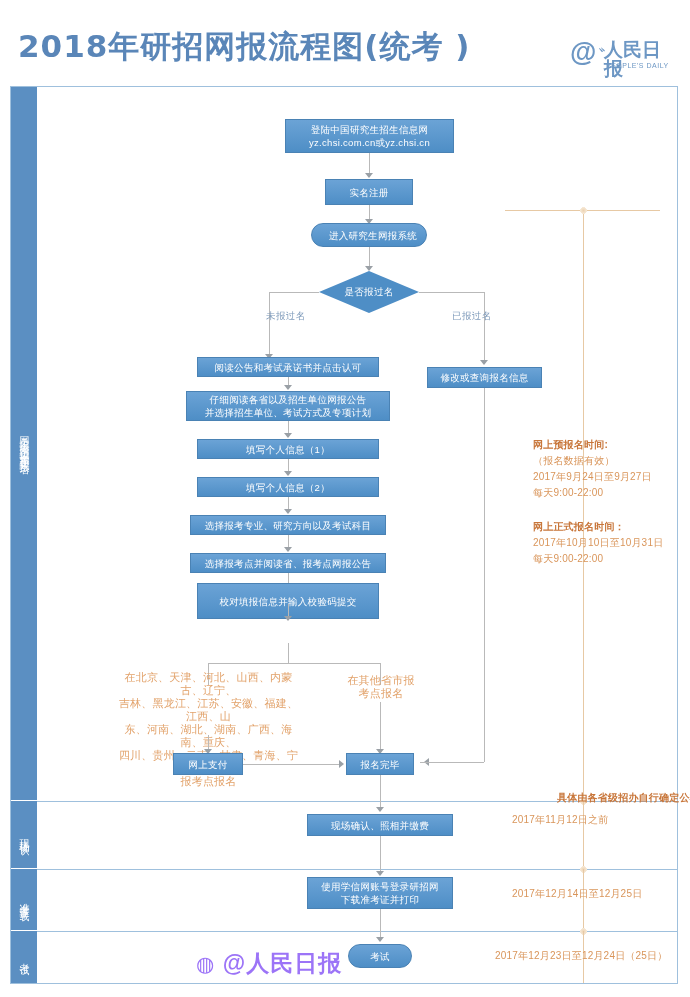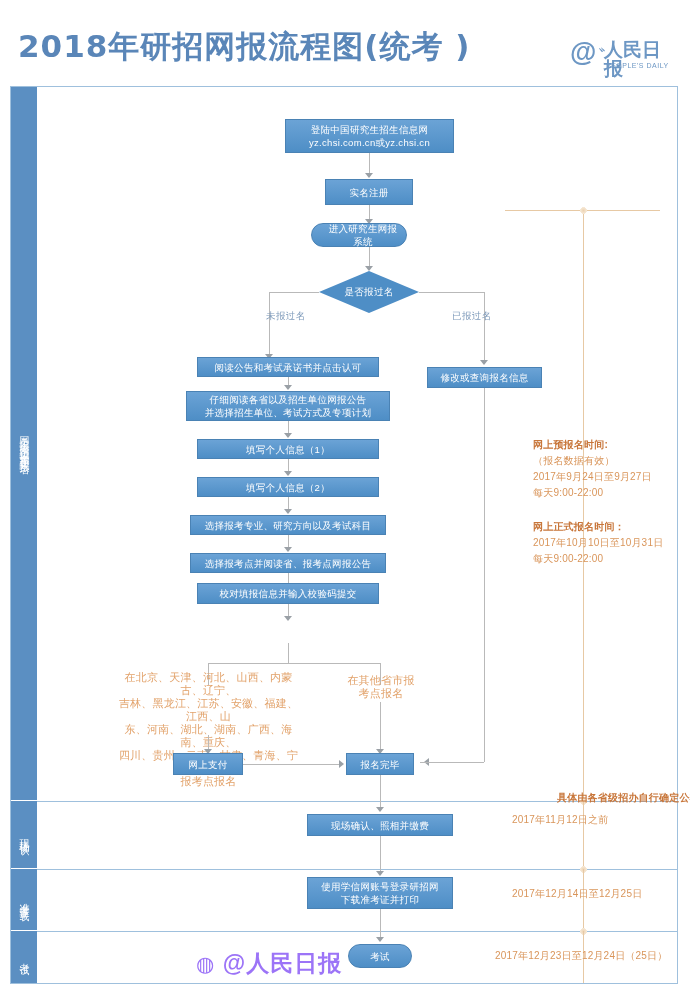--- a/index.html
+++ b/index.html
@@ -197,21 +197,21 @@
   </div>
   <div class="vline" style="left:369px;top:153px;height:22px;"></div>
   <div class="arrow-d" style="left:365px;top:173px;"></div>
 
   <div class="node" style="left:325px;top:179px;width:88px;height:26px;">
     <span>实名注册</span>
   </div>
   <div class="vline" style="left:369px;top:205px;height:16px;"></div>
   <div class="arrow-d" style="left:365px;top:219px;"></div>
 
-  <div class="node round" style="left:311px;top:223px;width:96px;height:24px;padding-left:12px;">
+  <div class="node round" style="left:311px;top:223px;width:116px;height:24px;padding-left:12px;">
     <span>进入研究生网报系统</span>
   </div>
   <div class="vline" style="left:369px;top:247px;height:21px;"></div>
   <div class="arrow-d" style="left:365px;top:266px;"></div>
 
   <div class="diamond" style="left:319px;top:271px;">
     <div class="shape"></div>
     <div class="txt">是否报过名</div>
   </div>
 
@@ -263,21 +263,21 @@
   </div>
   <div class="vline" style="left:288px;top:535px;height:14px;"></div>
   <div class="arrow-d" style="left:284px;top:547px;"></div>
 
   <div class="node" style="left:190px;top:553px;width:196px;height:20px;">
     <span>选择报考点并阅读省、报考点网报公告</span>
   </div>
   <div class="vline" style="left:288px;top:573px;height:14px;"></div>
   <div class="arrow-d" style="left:284px;top:585px;"></div>
 
-  <div class="node" style="left:197px;top:583px;width:182px;height:21px;">
+  <div class="node" style="left:197px;top:583px;width:182px;height:36px;">
     <span>校对填报信息并输入校验码提交</span>
   </div>
   <div class="vline" style="left:288px;top:604px;height:14px;"></div>
   <div class="arrow-d" style="left:284px;top:616px;"></div>
 
 
   <div class="vline" style="left:288px;top:643px;height:20px;"></div>
   <div class="hline" style="left:208px;top:663px;width:172px;"></div>
   <div class="vline" style="left:208px;top:663px;height:22px;"></div>
   <div class="vline" style="left:380px;top:663px;height:22px;"></div>

